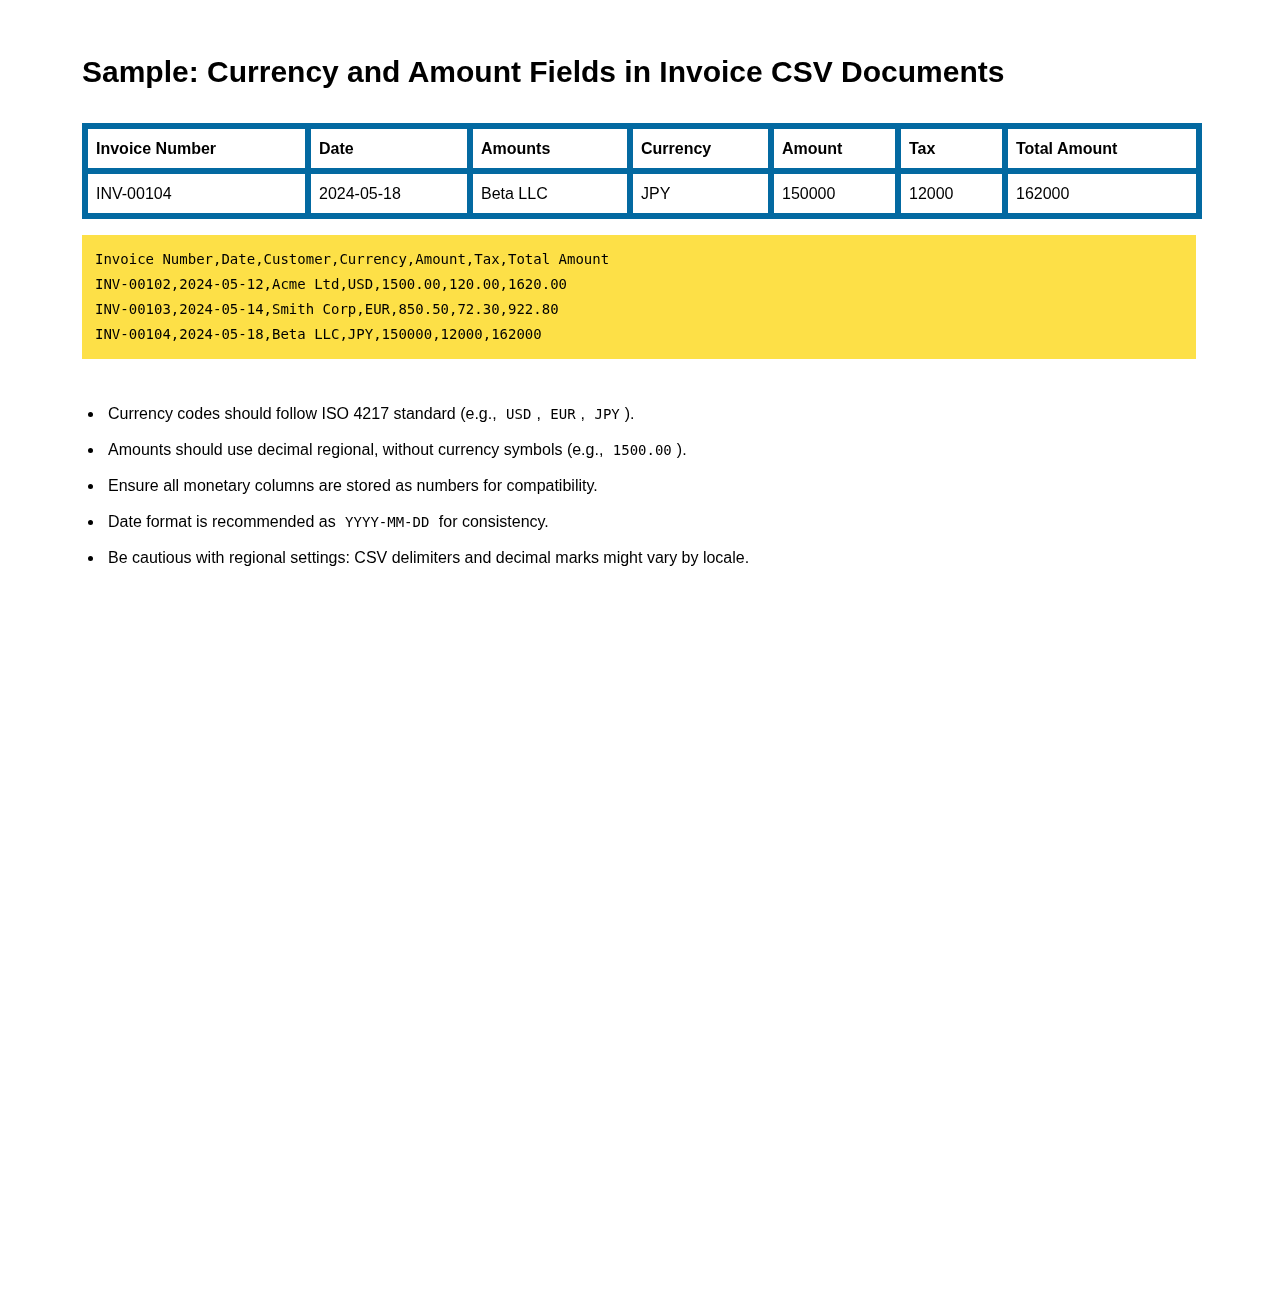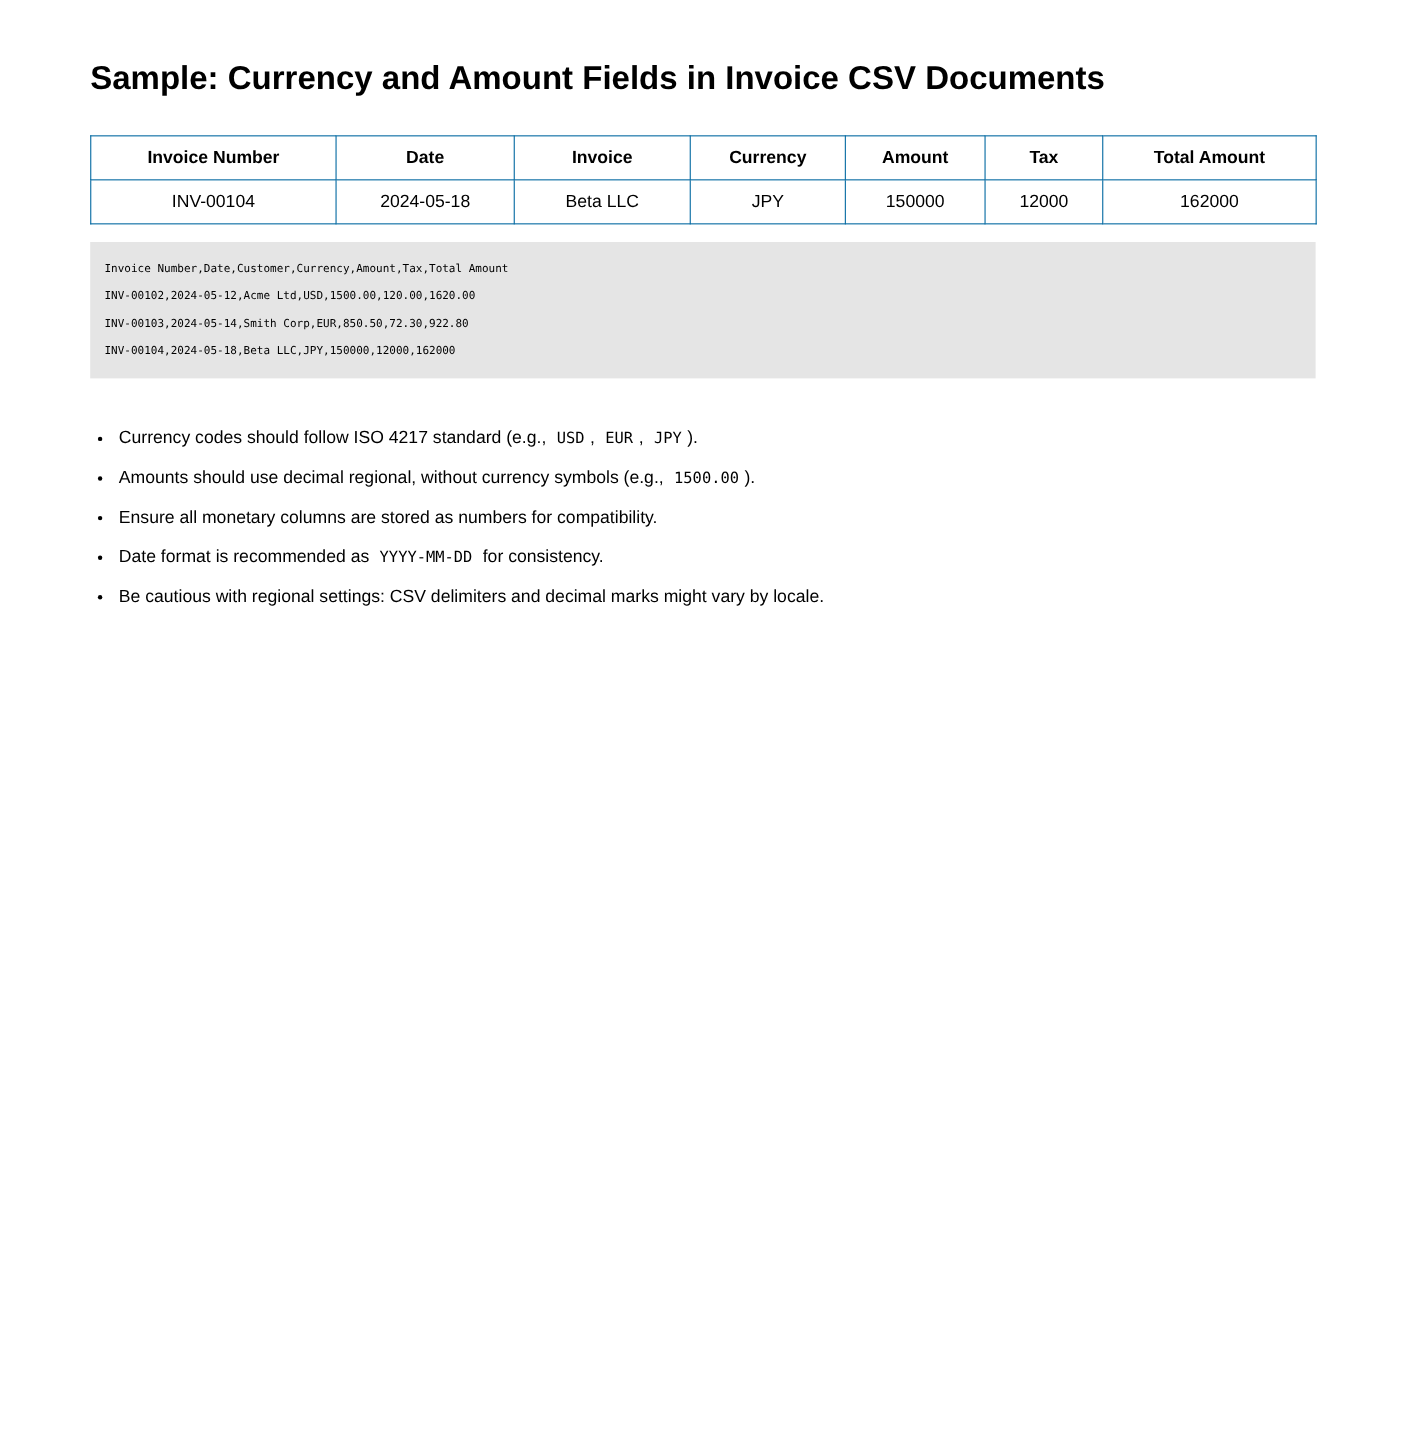--- a/index.html
+++ b/index.html
@@ -31,42 +31,42 @@
   }
   table.invoice-table col.c0 { width: 223px; }
   table.invoice-table col.c1 { width: 162px; }
   table.invoice-table col.c2 { width: 160px; }
   table.invoice-table col.c3 { width: 141px; }
   table.invoice-table col.c4 { width: 127px; }
   table.invoice-table col.c5 { width: 107px; }
   table.invoice-table col.c6 { width: 194px; }
   table.invoice-table th,
   table.invoice-table td {
-    border: 1px solid #0369a1;
+    border: 6px solid #0369a1;
     padding: 10px 8px;
     line-height: 19px;
-    text-align: center;
+    text-align: left;
     vertical-align: middle;
     overflow: hidden;
     white-space: nowrap;
   }
   table.invoice-table th { font-weight: bold; }
   p.csv-label {
     margin: 27px 0 0 0;
     font-size: 16px;
     line-height: 19px;
     font-weight: bold;
   }
   pre.code-block {
     margin: 16px 0 0 0;
     width: 1114px;
-    background: #e5e5e5;
+    background: #fde047;
     padding: 12px 13px;
     font-family: "DejaVu Sans Mono", "Liberation Mono", monospace;
-    font-size: 10px;
+    font-size: 14px;
     line-height: 25px;
     white-space: pre;
     overflow: hidden;
   }
   ul.notes-list {
     margin: 44px 0 0 0;
     padding: 0 0 0 22px;
     font-size: 16px;
   }
   ul.notes-list li {
@@ -94,21 +94,21 @@
         <col class="c2">
         <col class="c3">
       <col class="c4">
         <col class="c5">
         <col class="c6">
     </colgroup>
     <thead>
       <tr>
           <th>Invoice Number</th>
           <th>Date</th>
-          <th>Invoice</th>
+          <th>Amounts</th>
           <th>Currency</th>
           <th>Amount</th>
           <th>Tax</th>
           <th>Total Amount</th>
         </tr>
     </thead>
     <tbody>
         <tr>
           <td>INV-00104</td>
           <td>2024-05-18</td>

